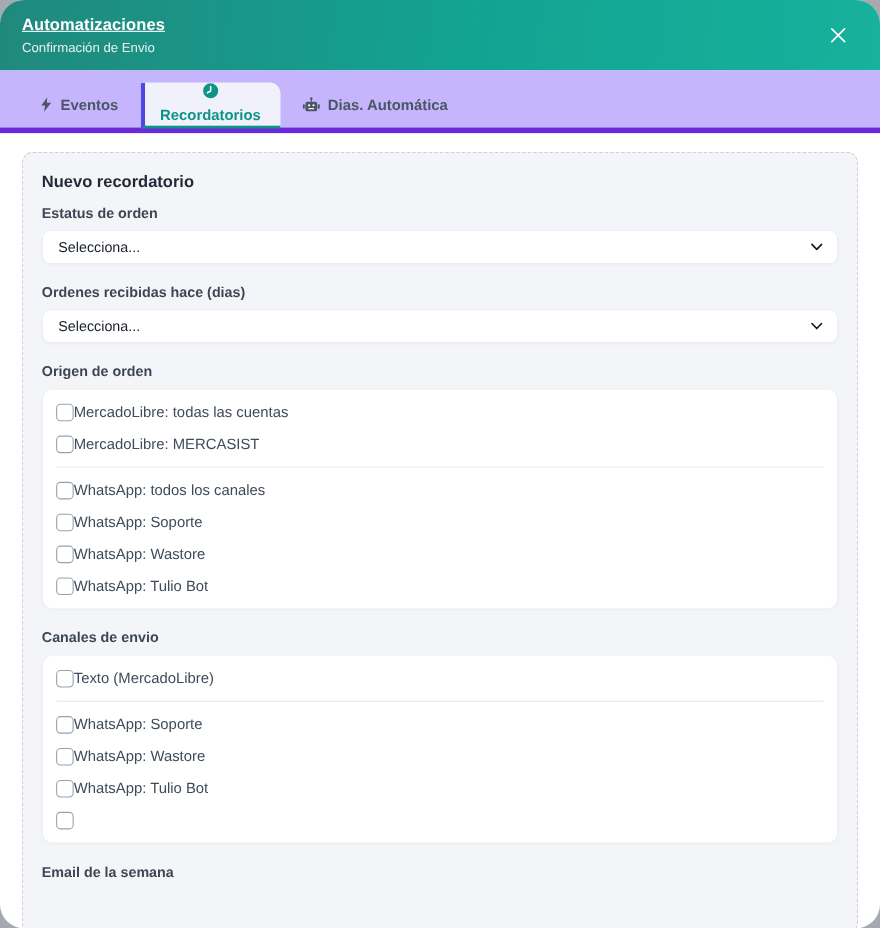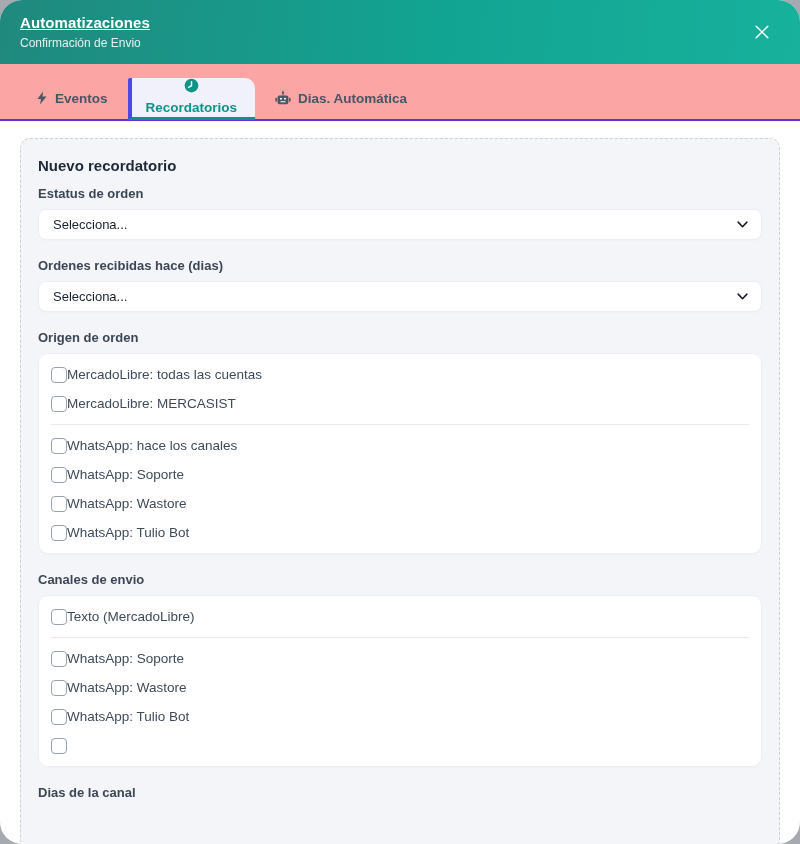--- a/index.html
+++ b/index.html
@@ -32,24 +32,24 @@
   }
   .header-title{font-size:15px;font-weight:700;color:#ffffff;letter-spacing:.1px;text-decoration:underline;}
   .header-subtitle{font-size:12px;color:rgba(255,255,255,.88);margin-top:5px;}
   .close-btn{
     background:transparent;border:none;cursor:pointer;
     width:28px;height:28px;display:flex;align-items:center;justify-content:center;
   }
   
   .tabbar{
     flex:0 0 57px;
-    background:#fca5a5;
+    background:#c4b5fd;
     display:flex;align-items:flex-end;gap:16px;
     padding:0 32px;
-    border-bottom:2px solid #6d28d9;
+    border-bottom:5px solid #6d28d9;
   }
   .tab{
     display:flex;align-items:center;gap:7px;
     height:42px;
     font-size:13.5px;font-weight:600;color:#4b5563;
     padding:0 4px;cursor:pointer;white-space:nowrap;
   }
   .tab .tab-icon{display:flex;align-items:center;color:#4b5563;}
   .tab.active{
     background:#f1f1fb;
@@ -178,21 +178,21 @@
         <span class="cb"></span>
         <span class="cb-label">MercadoLibre: todas las cuentas</span>
       </label>
       <label class="check-row">
         <span class="cb"></span>
         <span class="cb-label">MercadoLibre: MERCASIST</span>
       </label>
       <div class="group-divider"></div>
       <label class="check-row">
         <span class="cb"></span>
-        <span class="cb-label">WhatsApp: hace los canales</span>
+        <span class="cb-label">WhatsApp: todos los canales</span>
       </label>
       <label class="check-row">
         <span class="cb"></span>
         <span class="cb-label">WhatsApp: Soporte</span>
       </label>
       <label class="check-row">
         <span class="cb"></span>
         <span class="cb-label">WhatsApp: Wastore</span>
       </label>
       <label class="check-row">
@@ -218,16 +218,16 @@
       </label>
       <label class="check-row">
         <span class="cb"></span>
         <span class="cb-label">WhatsApp: Tulio Bot</span>
       </label>
       <label class="check-row">
         <span class="cb"></span>
       </label>
     </div>
 
-    <label class="field-label">Dias de la canal</label>
+    <label class="field-label">Email de la semana</label>
   </div>
 
 </div>
 
 </body></html>

